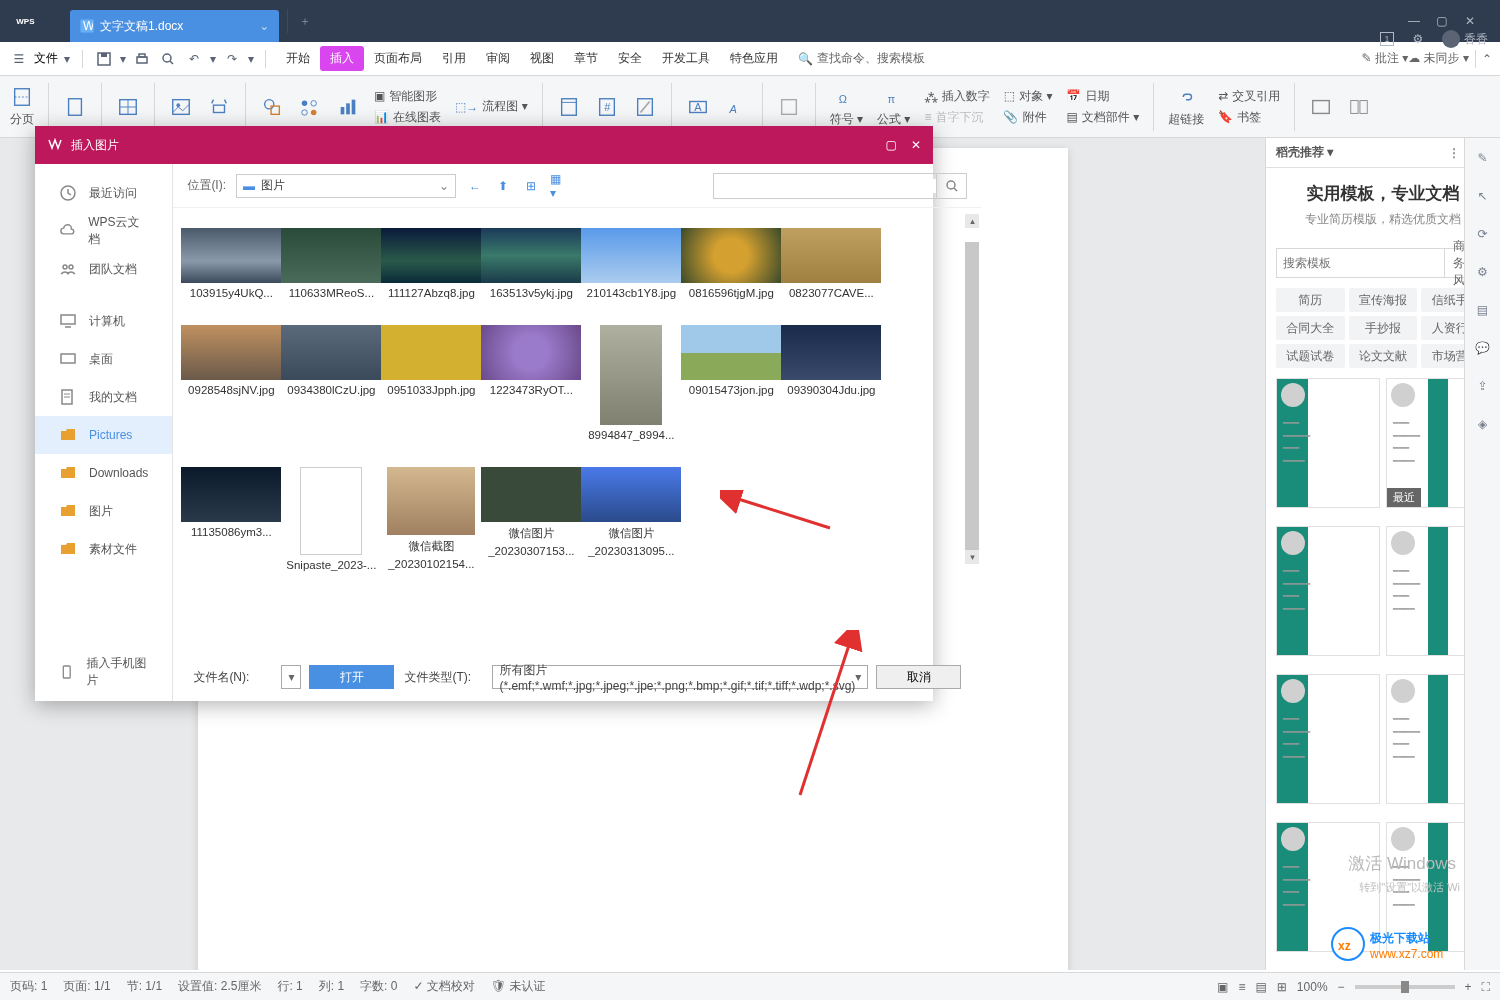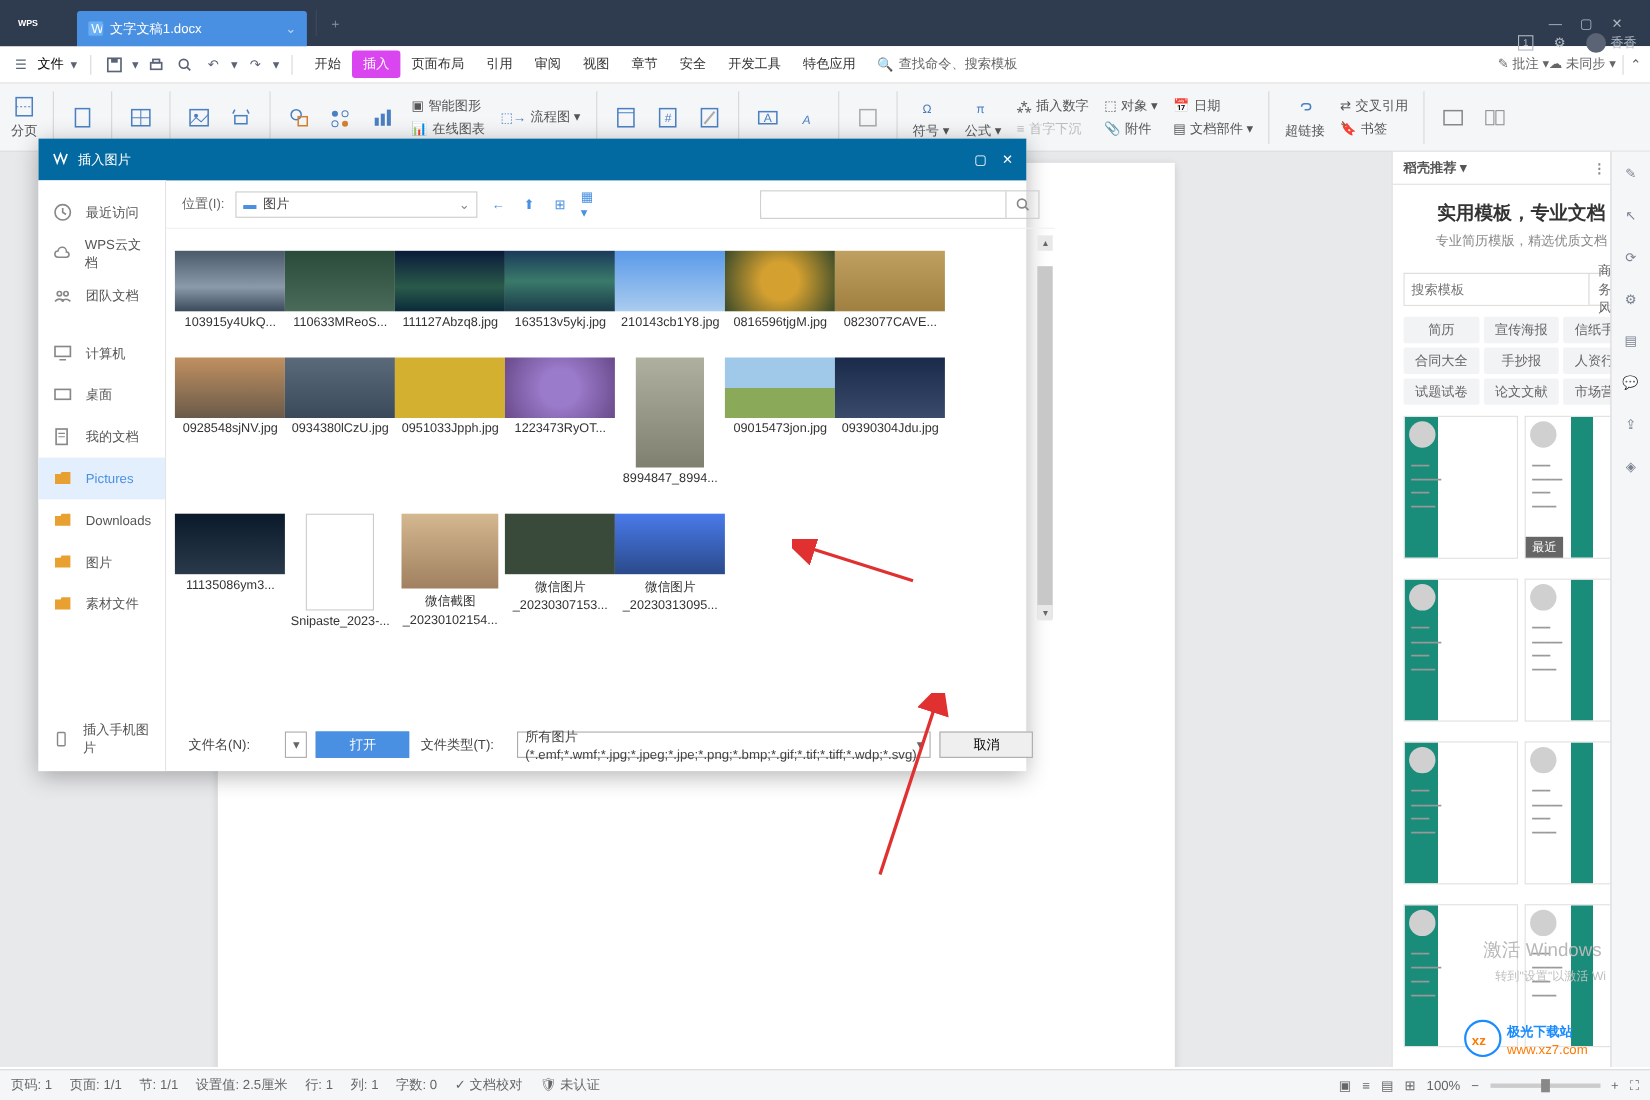--- a/index.html
+++ b/index.html
@@ -53,26 +53,26 @@
 .template-item.resume{background:linear-gradient(90deg,#1a8c7a 30%,#fff 30%);}
 .template-item.resume2{background:linear-gradient(90deg,#fff 40%,#1a8c7a 40%,#1a8c7a 60%,#fff 60%);}
 .template-badge{position:absolute;bottom:0;left:0;background:rgba(0,0,0,0.6);color:#fff;padding:2px 6px;font-size:11px;}
 .template-content{padding:6px;font-size:9px;color:#999;line-height:1.4;}
 .resume-photo{width:24px;height:24px;background:#d0d0d0;border-radius:50%;margin:4px;}
 
 .right-toolbar{width:36px;background:#f5f6f8;border-left:1px solid #d8d8d8;position:absolute;right:0;top:138px;bottom:30px;display:flex;flex-direction:column;align-items:center;padding-top:10px;gap:18px;}
 .rt-icon{width:20px;height:20px;color:#7a8290;display:flex;align-items:center;justify-content:center;}
 
 .dialog-overlay{position:absolute;top:126px;left:35px;width:898px;height:575px;background:#fff;box-shadow:0 4px 20px rgba(0,0,0,0.3);display:flex;flex-direction:column;z-index:100;}
-.dialog-title{height:38px;background:#0369a1;color:#fff;display:flex;align-items:center;padding:0 12px;}
+.dialog-title{height:38px;background:#be185d;color:#fff;display:flex;align-items:center;padding:0 12px;}
 .dialog-title-icon{margin-right:8px;}
 .dialog-win-controls{margin-left:auto;display:flex;gap:14px;}
 .dialog-body{flex:1;display:flex;}
 .dialog-sidebar{width:176px;background:#fff;border-right:1px solid #e4e4e4;display:flex;flex-direction:column;padding:10px 0;}
-.sb-item{height:38px;display:flex;align-items:center;padding:0 13px;gap:12px;color:#555;}
+.sb-item{height:38px;display:flex;align-items:center;padding:0 24px;gap:12px;color:#555;}
 .sb-item.active{background:#e3effc;color:#4a90e2;}
 .sb-item svg{width:18px;height:18px;}
 .sb-spacer{height:14px;}
 .sb-bottom{margin-top:auto;}
 .dialog-main{flex:1;display:flex;flex-direction:column;}
 .dialog-toolbar{height:44px;display:flex;align-items:center;padding:0 14px;gap:10px;border-bottom:1px solid #f0f0f0;}
 .loc-label{color:#666;}
 .loc-select{width:220px;height:24px;border:1px solid #ccc;display:flex;align-items:center;padding:0 6px;gap:6px;color:#444;}
 .loc-select .chev{margin-left:auto;color:#888;}
 .tb-icons{display:flex;gap:10px;color:#4a90e2;}

